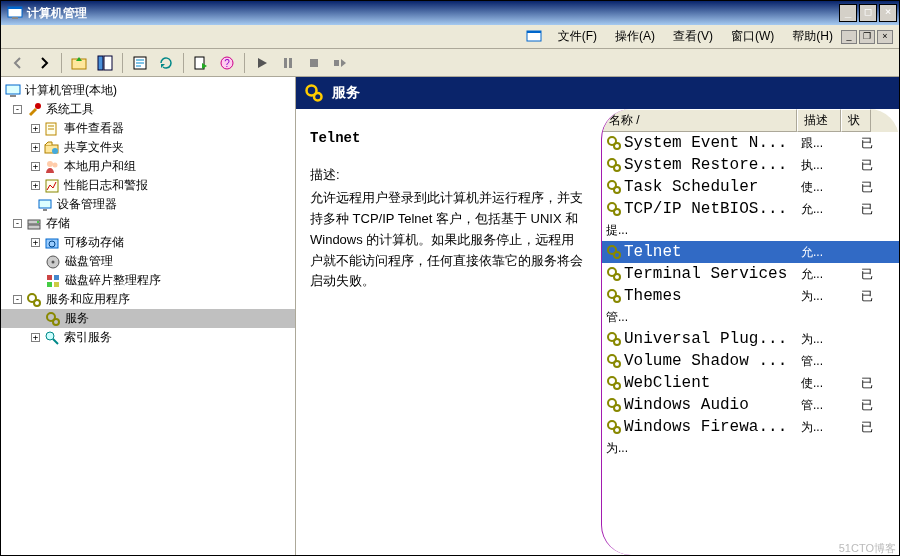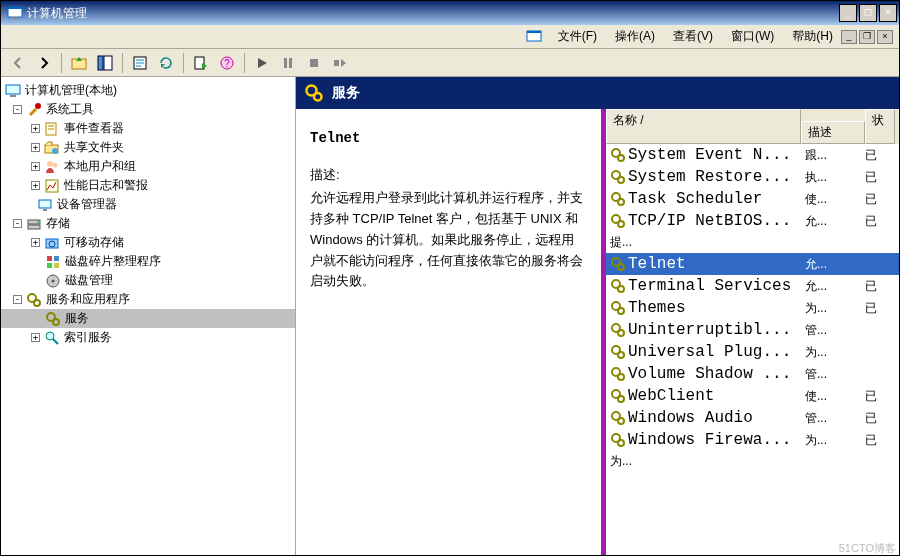--- a/index.html
+++ b/index.html
@@ -1,20 +1,20 @@
 <!DOCTYPE html>
 <html><head>
 <meta charset="utf-8">
 <style>
   * { box-sizing: border-box; margin: 0; padding: 0; }
   body { font-family: "SimSun", "宋体", Tahoma, sans-serif; font-size: 12px; background: #ece9d8; overflow: hidden; }
   .window { width: 900px; height: 556px; border: 1px solid #000; background: #ece9d8; display: flex; flex-direction: column; }
   .titlebar { height: 24px; background: linear-gradient(#08246b, #a6caf0); color: #fff; display: flex; align-items: center; padding: 0 2px; }
   .titlebar .icon { width: 16px; height: 16px; margin: 0 4px; }
-  .titlebar .title { flex: 1; font-weight: normal; }
+  .titlebar .title { flex: 1; font-weight: bold; }
   .winbtns { display: flex; gap: 2px; }
   .winbtn { width: 18px; height: 18px; background: #d4d0c8; border: 1px solid #000; font-family: monospace; font-size: 11px; text-align: center; line-height: 14px; cursor: pointer; }
   .menubar { height: 24px; background: #ece9d8; display: flex; align-items: center; padding: 2px 6px; justify-content: flex-end; border-bottom: 1px solid #aca899; }
   .menubar-left { display: flex; align-items: center; gap: 2px; }
   .menu-icon { width: 16px; height: 16px; margin-right: 6px; }
   .menu-item { padding: 2px 8px; cursor: pointer; }
   .mdi-btns { display: flex; gap: 2px; }
   .mdi-btn { width: 16px; height: 14px; background: #d4d0c8; border: 1px solid #808080; font-size: 9px; text-align: center; line-height: 11px; cursor: pointer; }
   .toolbar { height: 28px; background: #ece9d8; display: flex; align-items: center; padding: 2px 6px; gap: 4px; border-bottom: 1px solid #aca899; }
   .tbtn { width: 22px; height: 22px; display: flex; align-items: center; justify-content: center; border: 1px solid transparent; cursor: pointer; }
@@ -26,25 +26,25 @@
   .expander { width: 9px; height: 9px; border: 1px solid #808080; font-size: 9px; line-height: 7px; text-align: center; margin-right: 4px; font-family: monospace; background: #fff; color: #000; cursor: pointer; flex-shrink: 0; }
   .node-icon { width: 16px; height: 16px; margin-right: 4px; flex-shrink: 0; }
   .selected-tree { background: #c0c0c0; }
   .right-pane { flex: 1; display: flex; flex-direction: column; background: #fff; overflow: hidden; }
   .right-header { height: 32px; background: #0a246a; color: #fff; display: flex; align-items: center; padding: 0 8px; font-size: 14px; font-weight: bold; }
   .right-header .hdr-icon { width: 20px; height: 20px; margin-right: 8px; }
   .right-body { flex: 1; display: flex; overflow: hidden; }
   .desc-pane { width: 305px; padding: 18px 14px; font-size: 13px; line-height: 1.6; overflow: auto; }
   .desc-title { font-family: "Courier New", monospace; font-weight: bold; font-size: 14px; margin-bottom: 16px; }
   .desc-label { margin-bottom: 2px; }
-  .list-pane { flex: 1; overflow: auto; border-left: 5px solid #a21caf; }
+  .list-pane { flex: 1; overflow: auto; border-left: 1px solid #a21caf; border-radius: 30px; }
   .list-header { display: flex; position: sticky; top: 0; background: #ece9d8; }
   .col { border: 1px solid #fff; border-right-color: #aca899; border-bottom-color: #aca899; padding: 2px 6px; cursor: pointer; overflow: hidden; white-space: nowrap; }
   .col-name { width: 195px; }
-  .col-desc { width: 64px; margin-top: 12px; }
+  .col-desc { width: 44px; }
   .col-stat { width: 30px; }
   .row { display: flex; align-items: center; padding: 1px 0; cursor: pointer; }
   .row.selected { background: #316ac5; color: #fff; }
   .cell { padding: 1px 4px; overflow: hidden; white-space: nowrap; text-overflow: ellipsis; display: flex; align-items: center; }
   .cell-name { width: 195px; font-family: "Courier New", monospace; font-size: 16px; }
   .cell-desc { width: 60px; }
   .cell-stat { width: 30px; }
   .svc-icon { width: 16px; height: 16px; margin-right: 2px; flex-shrink: 0; }
   .watermark { position: absolute; bottom: 0; right: 4px; color: #bbb; font-size: 11px; margin-left: 33px; }
 </style>
@@ -254,35 +254,35 @@
                       <svg class="node-icon" viewBox="0 0 16 16">
                         <rect x="2" y="4" width="12" height="9" fill="#9cf" stroke="#06c"></rect>
                         <circle cx="8" cy="9" r="3" fill="none" stroke="#048"></circle>
                       </svg>
                       <span>可移动存储</span>
                     </div>
                   </li>
                 <li>
                     <div class="tree-item" style="padding-left:44px">
                       <svg class="node-icon" viewBox="0 0 16 16">
+                        <ellipse cx="8" cy="8" rx="6" ry="6" fill="#ccc" stroke="#555"></ellipse>
+                        <circle cx="8" cy="8" r="1.5" fill="#555"></circle>
+                      </svg>
+                      <span>磁盘管理</span>
+                    </div>
+                  </li>
+                <li>
+                    <div class="tree-item" style="padding-left:44px">
+                      <svg class="node-icon" viewBox="0 0 16 16">
                         <rect x="2" y="2" width="5" height="5" fill="#c44"></rect>
                         <rect x="9" y="2" width="5" height="5" fill="#48c"></rect>
                         <rect x="2" y="9" width="5" height="5" fill="#4c4"></rect>
                         <rect x="9" y="9" width="5" height="5" fill="#cc4"></rect>
                       </svg>
                       <span>磁盘碎片整理程序</span>
-                    </div>
-                  </li>
-                <li>
-                    <div class="tree-item" style="padding-left:44px">
-                      <svg class="node-icon" viewBox="0 0 16 16">
-                        <ellipse cx="8" cy="8" rx="6" ry="6" fill="#ccc" stroke="#555"></ellipse>
-                        <circle cx="8" cy="8" r="1.5" fill="#555"></circle>
-                      </svg>
-                      <span>磁盘管理</span>
                     </div>
                   </li>
               </ul>
             </li>
             <li>
               <div class="tree-item" style="padding-left:12px">
                 <span class="expander">-</span>
                 <svg class="node-icon" viewBox="0 0 16 16">
                     <circle cx="6" cy="6" r="4" fill="none" stroke="#880" stroke-width="2"></circle>
                     <circle cx="11" cy="11" r="3" fill="none" stroke="#880" stroke-width="2"></circle>
@@ -414,27 +414,20 @@
                   <svg class="svc-icon" viewBox="0 0 16 16">
                     <circle cx="6" cy="6" r="4" fill="none" stroke="#880" stroke-width="2"></circle>
                     <circle cx="11" cy="11" r="3" fill="none" stroke="#880" stroke-width="2"></circle>
                   </svg>
                   <span>Themes</span>
                 </div>
                 <div class="cell cell-desc">为...</div>
                 <div class="cell cell-stat">已</div>
               </div>
               <div class="row">
-                <div class="cell cell-name">
-                  <svg class="svc-icon" viewBox="0 0 16 16">
-                    <circle cx="6" cy="6" r="4" fill="none" stroke="#880" stroke-width="2"></circle>
-                    <circle cx="11" cy="11" r="3" fill="none" stroke="#880" stroke-width="2"></circle>
-                  </svg>
-                  <span>Uninterruptibl...</span>
-                </div>
                 <div class="cell cell-desc">管...</div>
                 <div class="cell cell-stat"></div>
               </div>
               <div class="row">
                 <div class="cell cell-name">
                   <svg class="svc-icon" viewBox="0 0 16 16">
                     <circle cx="6" cy="6" r="4" fill="none" stroke="#880" stroke-width="2"></circle>
                     <circle cx="11" cy="11" r="3" fill="none" stroke="#880" stroke-width="2"></circle>
                   </svg>
                   <span>Universal Plug...</span>

